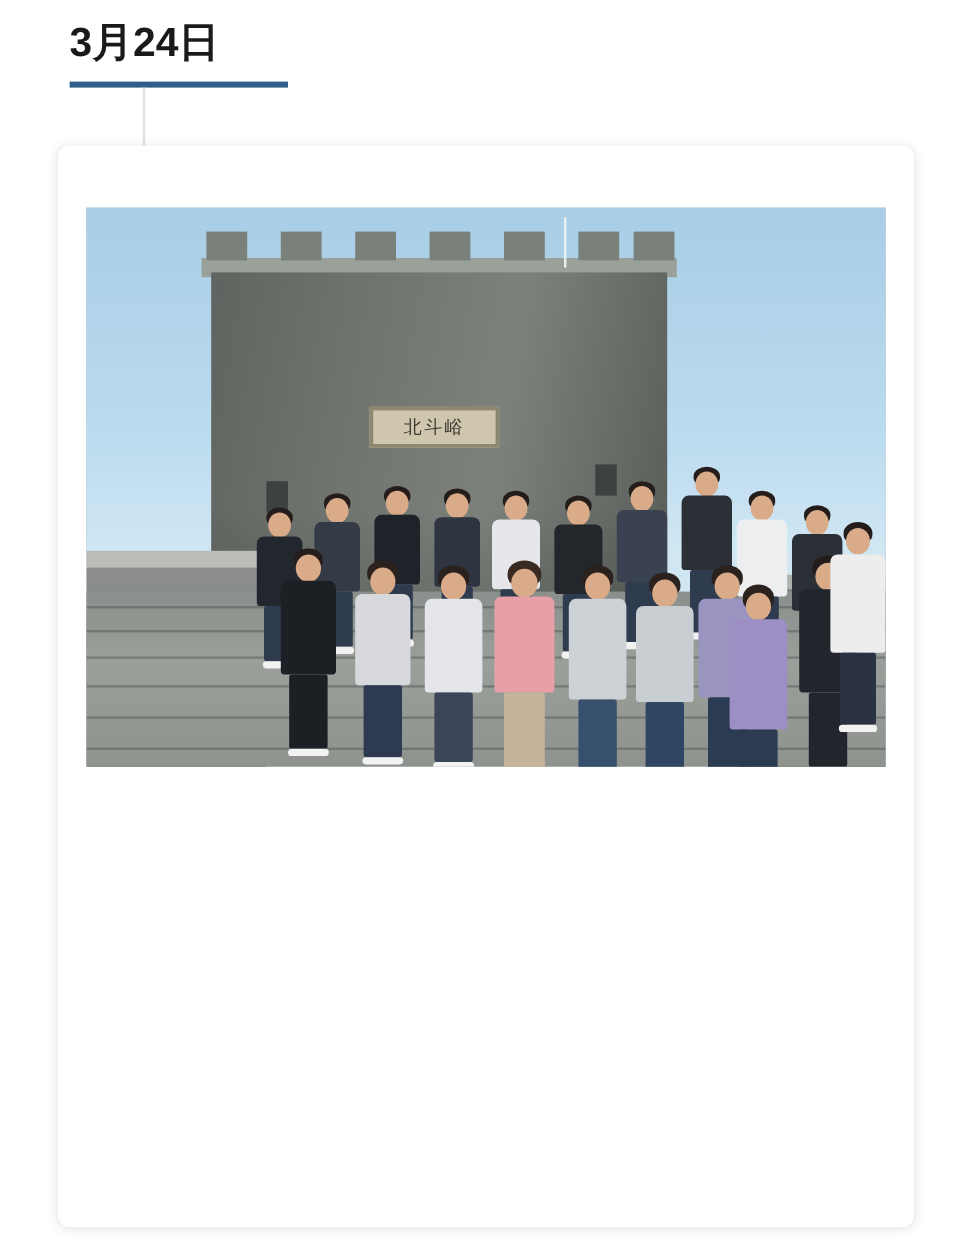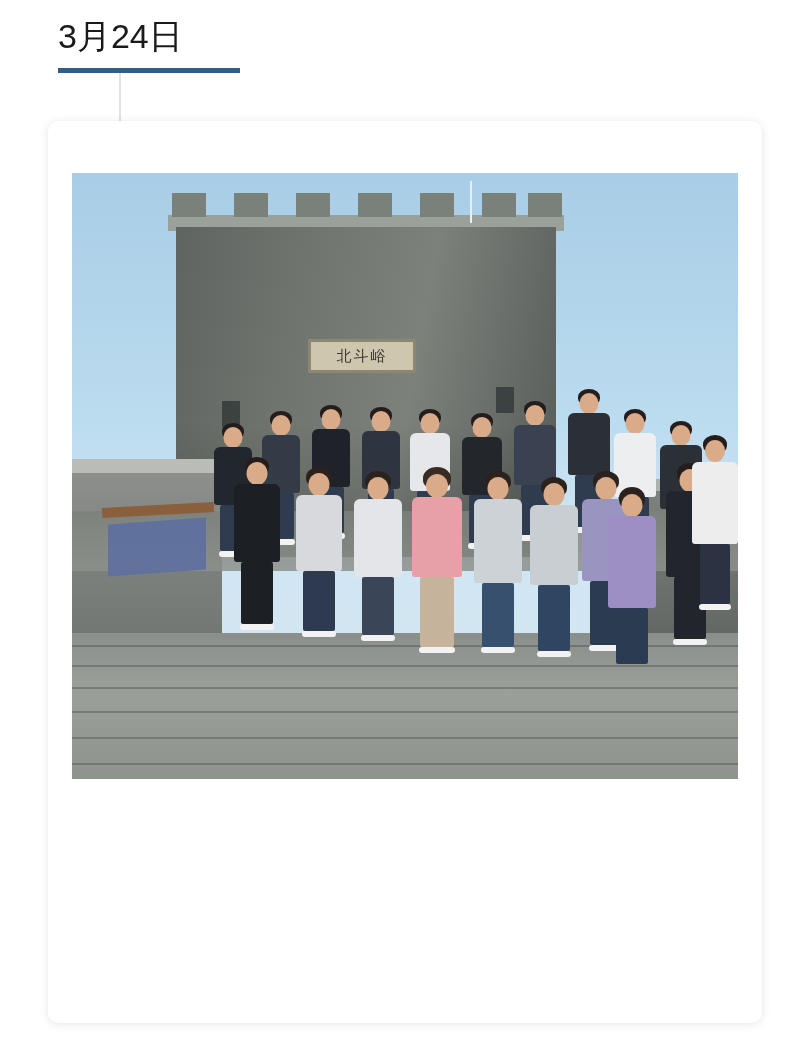--- a/index.html
+++ b/index.html
@@ -27,21 +27,21 @@
     position: absolute;
     left: 58px;
     top: 14px;
     width: 200px;
   }
   .date-title {
     font-size: 34px;
     line-height: 44px;
     color: #1a1a1a;
     letter-spacing: 0px;
-    font-weight: 400;
+    font-weight: 700;
     white-space: nowrap;
   }
   .date-underline {
     margin-top: 10px;
     width: 182px;
     height: 5px;
     background: #2e5f8a;
   }
 
   
@@ -64,21 +64,21 @@
     background: #ffffff;
     border-radius: 10px;
     box-shadow: 0 1px 10px rgba(0,0,0,0.10), 0 0 1px rgba(0,0,0,0.06);
   }
 
   .photo-wrap {
     position: absolute;
     left: 24px;
     top: 52px;
     width: 666px;
-    height: 606px;
+    height: 466px;
     overflow: hidden;
     background: #9fb7c9;
   }
 
   
   .photo {
     position: absolute;
     inset: 0;
     background: linear-gradient(180deg, #a8cde6 0%, #bcdcef 42%, #cfe6f3 60%, #d7e7ef 100%);
   }

